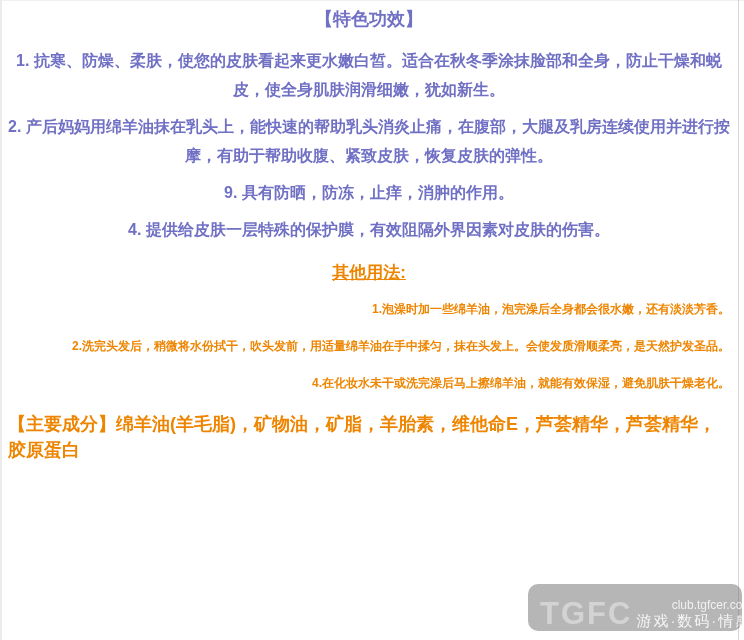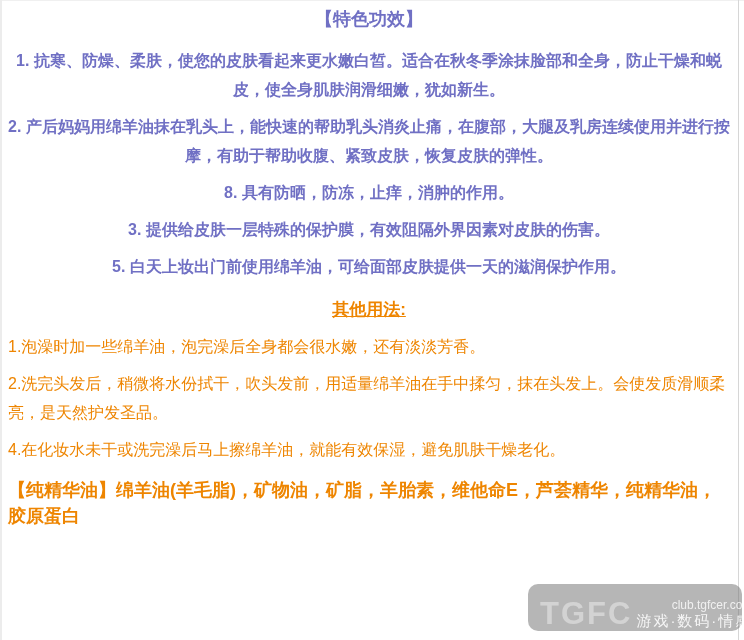--- a/index.html
+++ b/index.html
@@ -39,24 +39,24 @@
     margin: 14px 0 8px 0;
     text-align: center;
     font-size: 17px;
     font-weight: bold;
     color: var(--orange, #ee8500);
     line-height: 29px;
     text-decoration: underline;
   }
   p.other-use {
     margin: 0 0 8px 0;
-    text-align: left;
-    font-size: 16px;
+    text-align: right;
+    font-size: 12px;
     line-height: 29px;
-    font-weight: normal;
+    font-weight: bold;
     color: var(--orange, #ee8500);
   }
   p.ingredients {
     margin: 13px 0 0 0;
     text-align: left;
     font-size: 18px;
     line-height: 26px;
     font-weight: bold;
     color: var(--orange, #ee8500);
   }
@@ -110,31 +110,30 @@
 <div class="frame">
   <div class="edge-top"></div>
   <div class="edge-left"></div>
   <div class="edge-right"></div>
 
   <div class="content">
     <h1 class="title">【特色功效】</h1>
 
     <p class="feature first">1. 抗寒、防燥、柔肤，使您的皮肤看起来更水嫩白皙。适合在秋冬季涂抹脸部和全身，防止干燥和蜕皮，使全身肌肤润滑细嫩，犹如新生。</p>
     <p class="feature">2. 产后妈妈用绵羊油抹在乳头上，能快速的帮助乳头消炎止痛，在腹部，大腿及乳房连续使用并进行按摩，有助于帮助收腹、紧致皮肤，恢复皮肤的弹性。</p>
-    <p class="feature">8. 具有防晒，防冻，止痒，消肿的作用。</p>
-    <p class="feature">3. 提供给皮肤一层特殊的保护膜，有效阻隔外界因素对皮肤的伤害。</p>
-    <p class="feature">5. 白天上妆出门前使用绵羊油，可给面部皮肤提供一天的滋润保护作用。</p>
+    <p class="feature">9. 具有防晒，防冻，止痒，消肿的作用。</p>
+    <p class="feature">4. 提供给皮肤一层特殊的保护膜，有效阻隔外界因素对皮肤的伤害。</p>
 
     <h2 class="other-uses-title">其他用法:</h2>
 
     <p class="other-use">1.泡澡时加一些绵羊油，泡完澡后全身都会很水嫩，还有淡淡芳香。</p>
     <p class="other-use">2.洗完头发后，稍微将水份拭干，吹头发前，用适量绵羊油在手中揉匀，抹在头发上。会使发质滑顺柔亮，是天然护发圣品。</p>
     <p class="other-use">4.在化妆水未干或洗完澡后马上擦绵羊油，就能有效保湿，避免肌肤干燥老化。</p>
 
-    <p class="ingredients">【纯精华油】绵羊油(羊毛脂)，矿物油，矿脂，羊胎素，维他命E，芦荟精华，纯精华油，胶原蛋白</p>
+    <p class="ingredients">【主要成分】绵羊油(羊毛脂)，矿物油，矿脂，羊胎素，维他命E，芦荟精华，芦荟精华，胶原蛋白</p>
   </div>
 
   <div class="watermark">
     <span class="wm-logo">TGFC</span>
     <div class="wm-right">
       <span class="wm-url">club.tgfcer.com</span>
       <span class="wm-tagline">游戏·数码·情感</span>
     </div>
   </div>
 </div>

